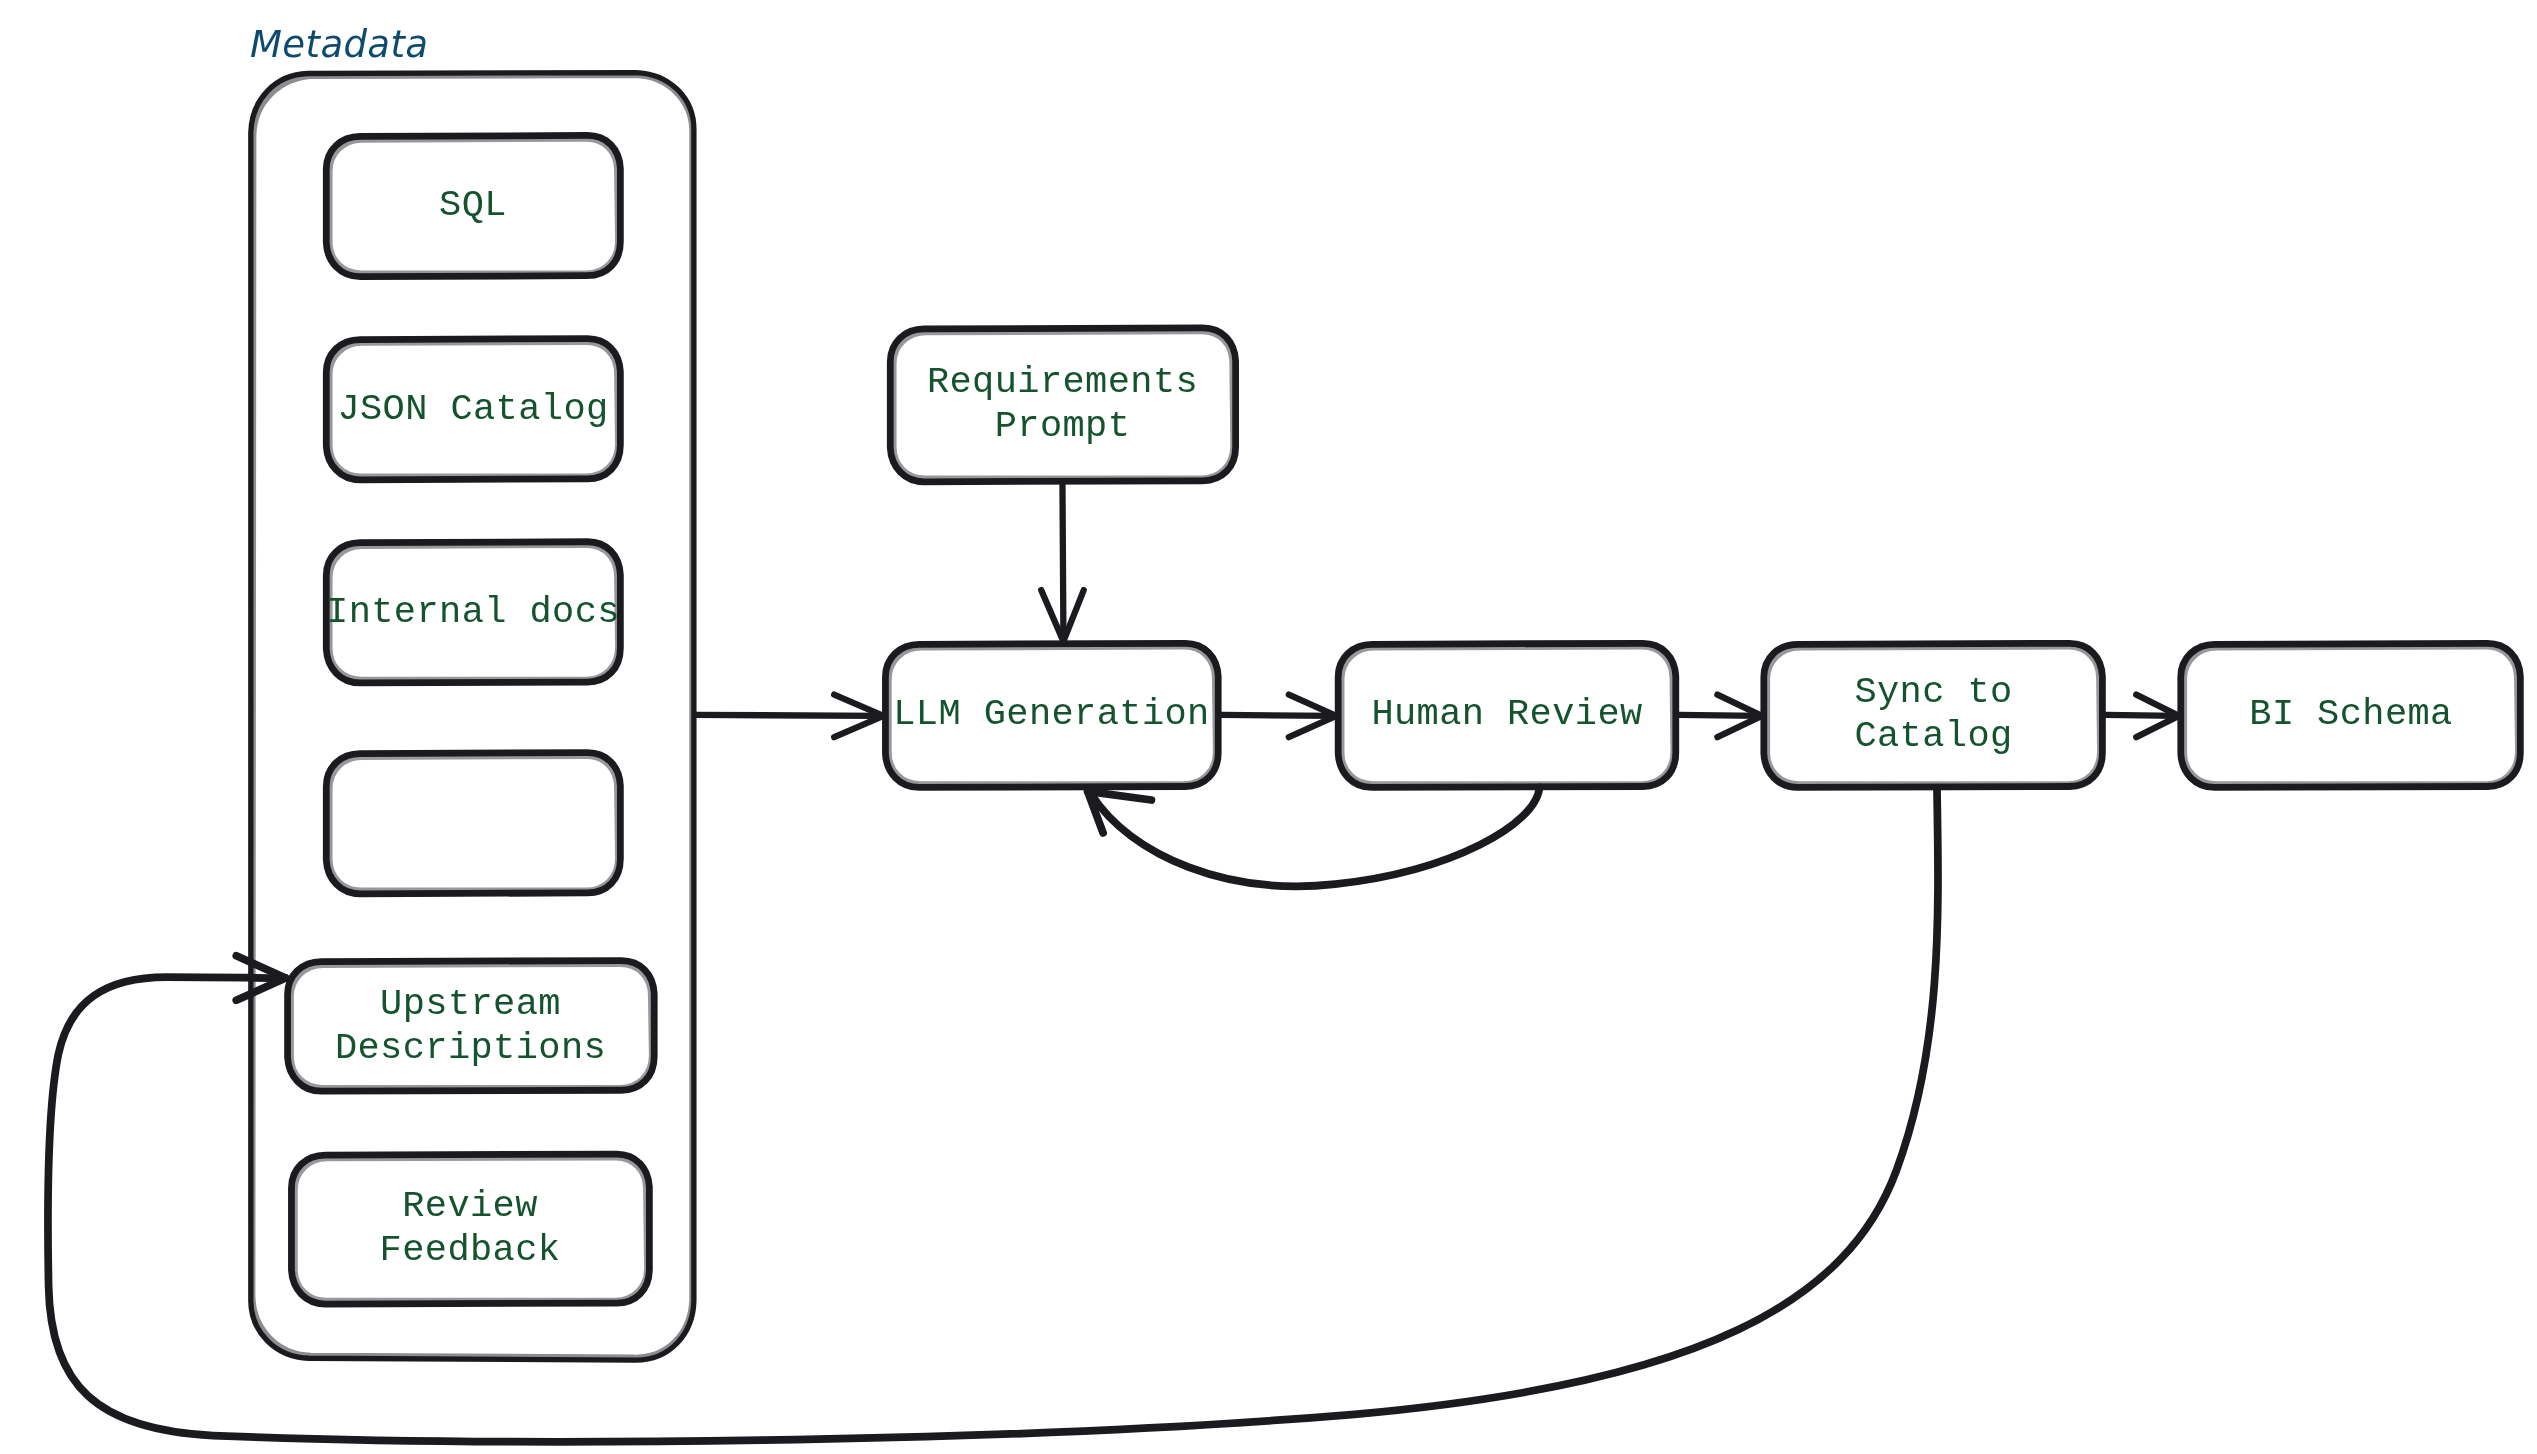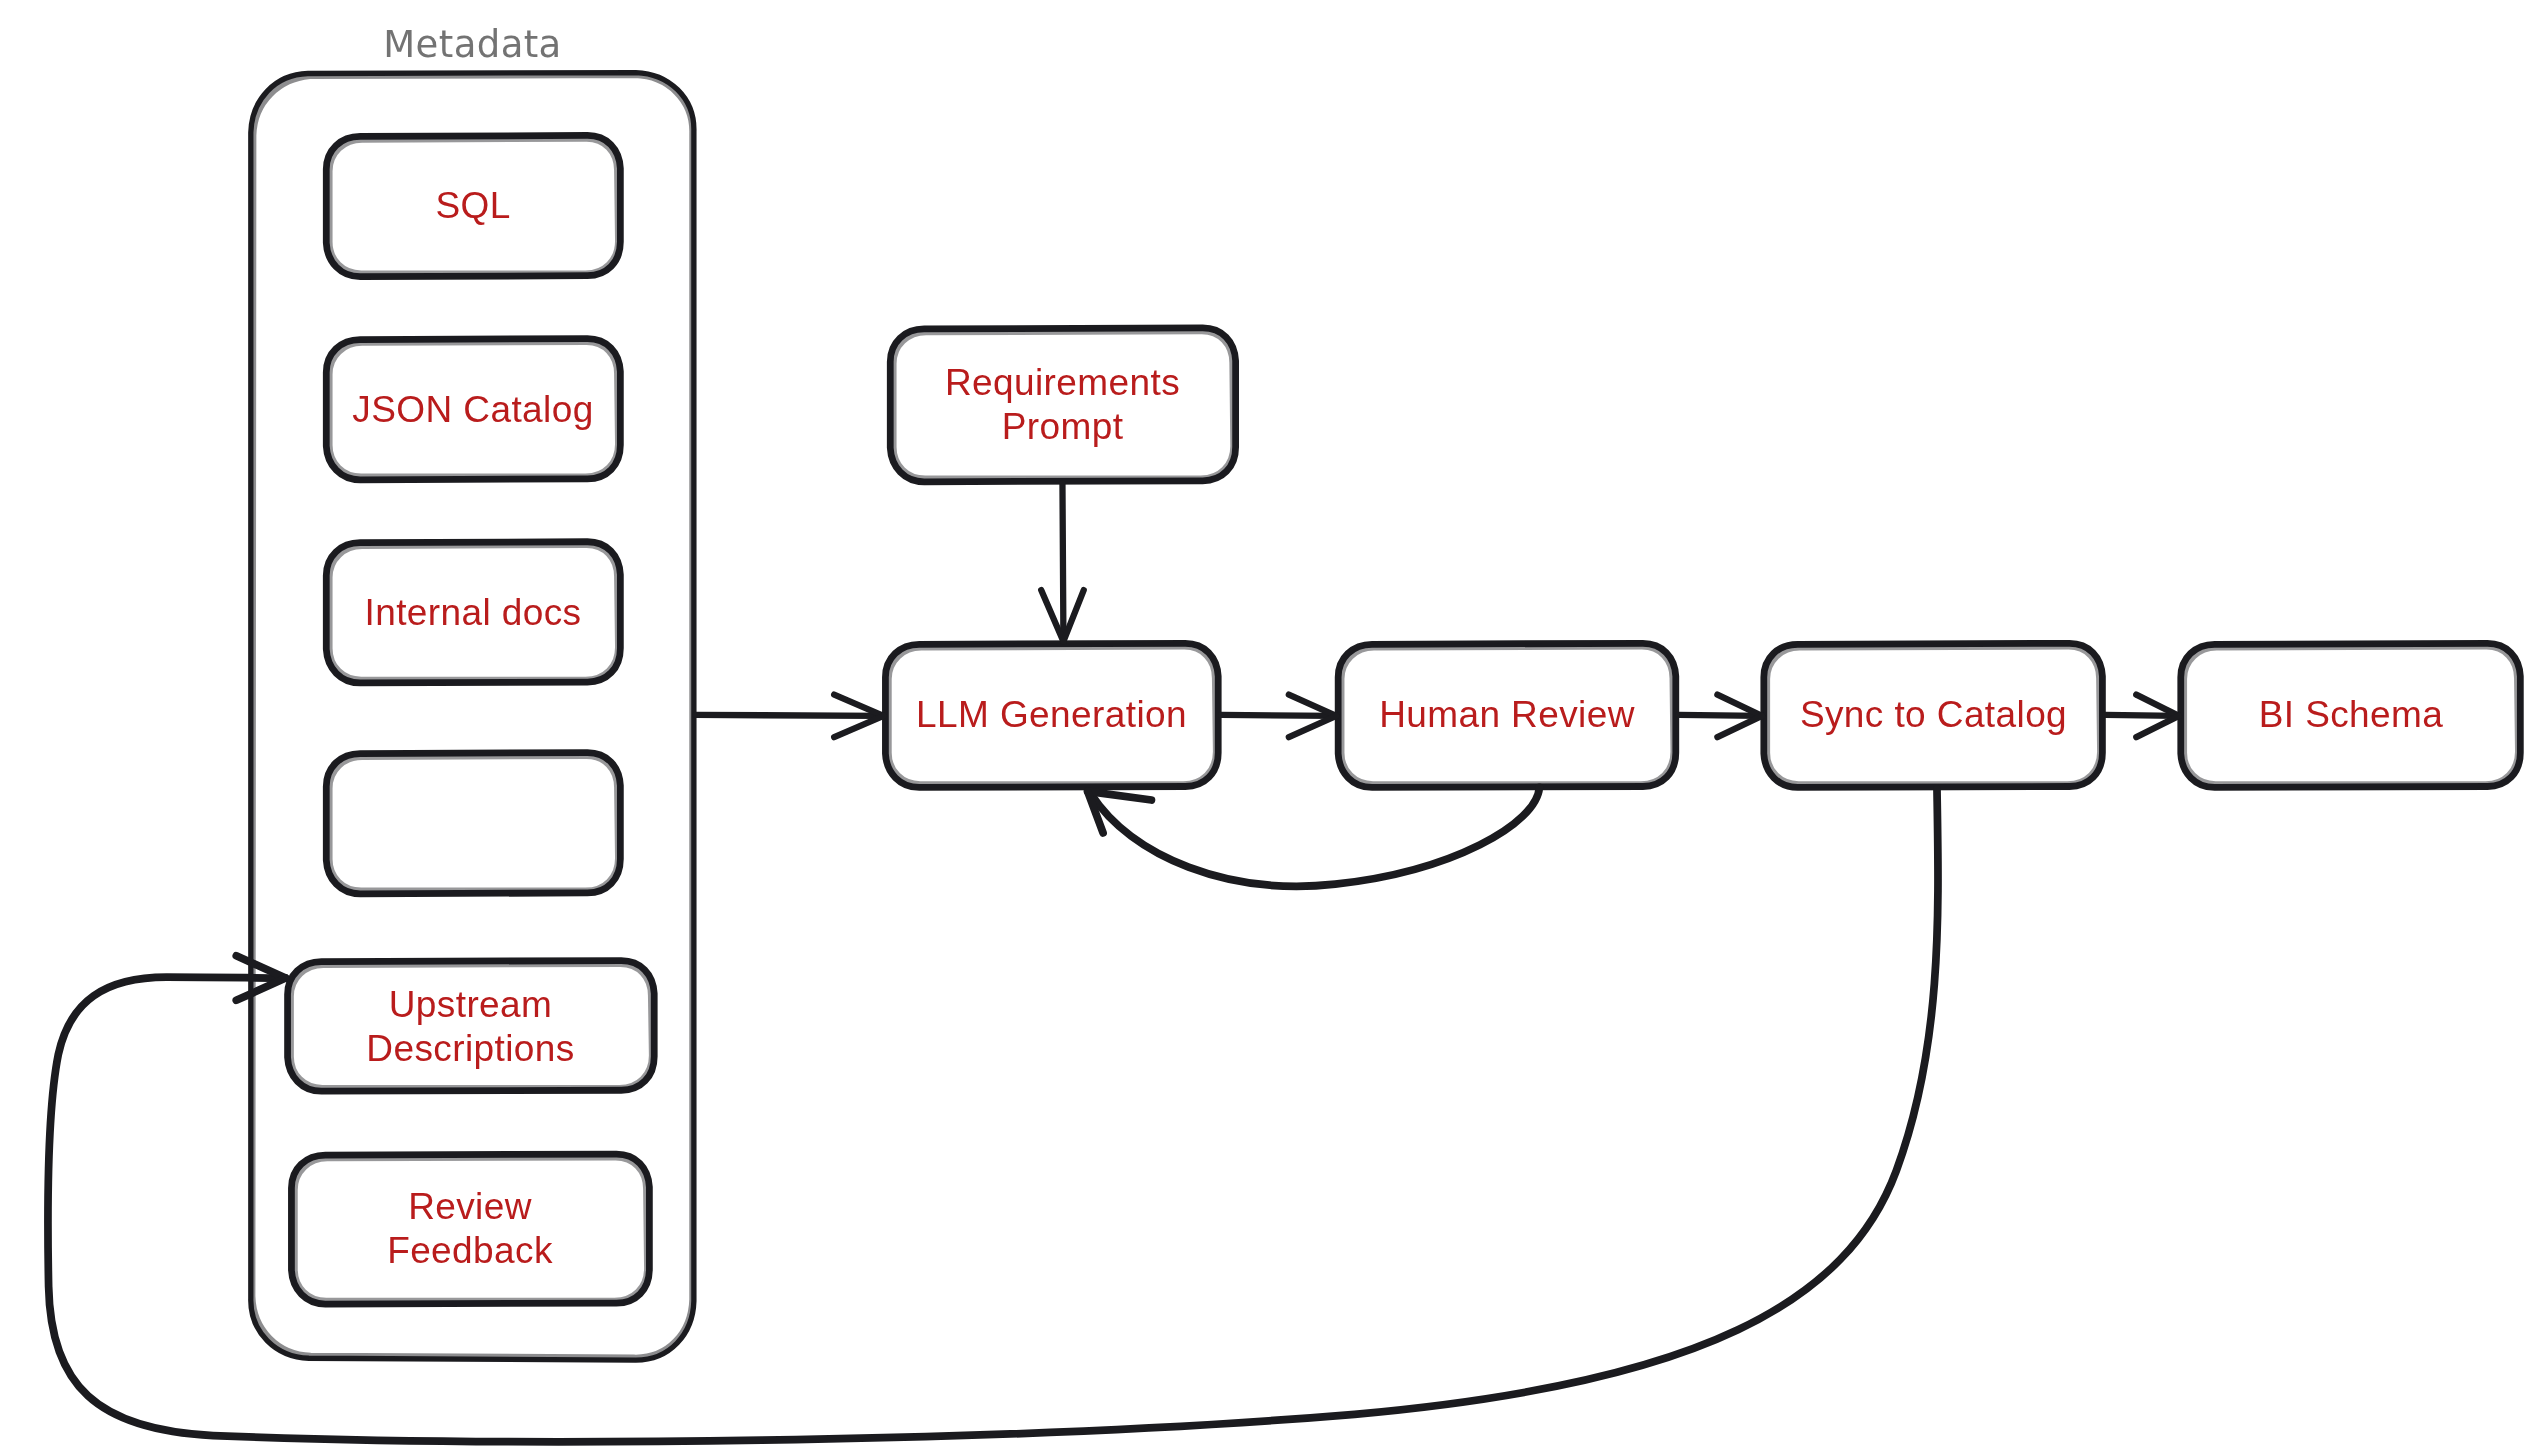--- a/index.html
+++ b/index.html
@@ -23,35 +23,36 @@
     left: 0;
     width: 2538px;
     height: 1454px;
   }
   .node-label {
     position: absolute;
     display: flex;
     align-items: center;
     justify-content: center;
     text-align: center;
-    color: #b91c1c;
-    font-family: Liberation Sans, sans-serif;
+    color: #14532d;
+    font-family: Liberation Mono, monospace;
     font-size: 37px;
     line-height: 1.18;
     letter-spacing: 0.4px;
     pointer-events: none;
     white-space: pre-line;
   }
   .group-title {
     position: absolute;
-    text-align: center;
-    color: #737373;
+    text-align: left;
+    color: #0c4a6e;
     font-family: "DejaVu Sans", sans-serif;
     font-size: 37px;
     letter-spacing: 0.4px;
+    font-style: italic;
   }
   .hit {
     position: absolute;
   }
 </style>
 </head>
 <body>
 
 <div id="canvas">
 

